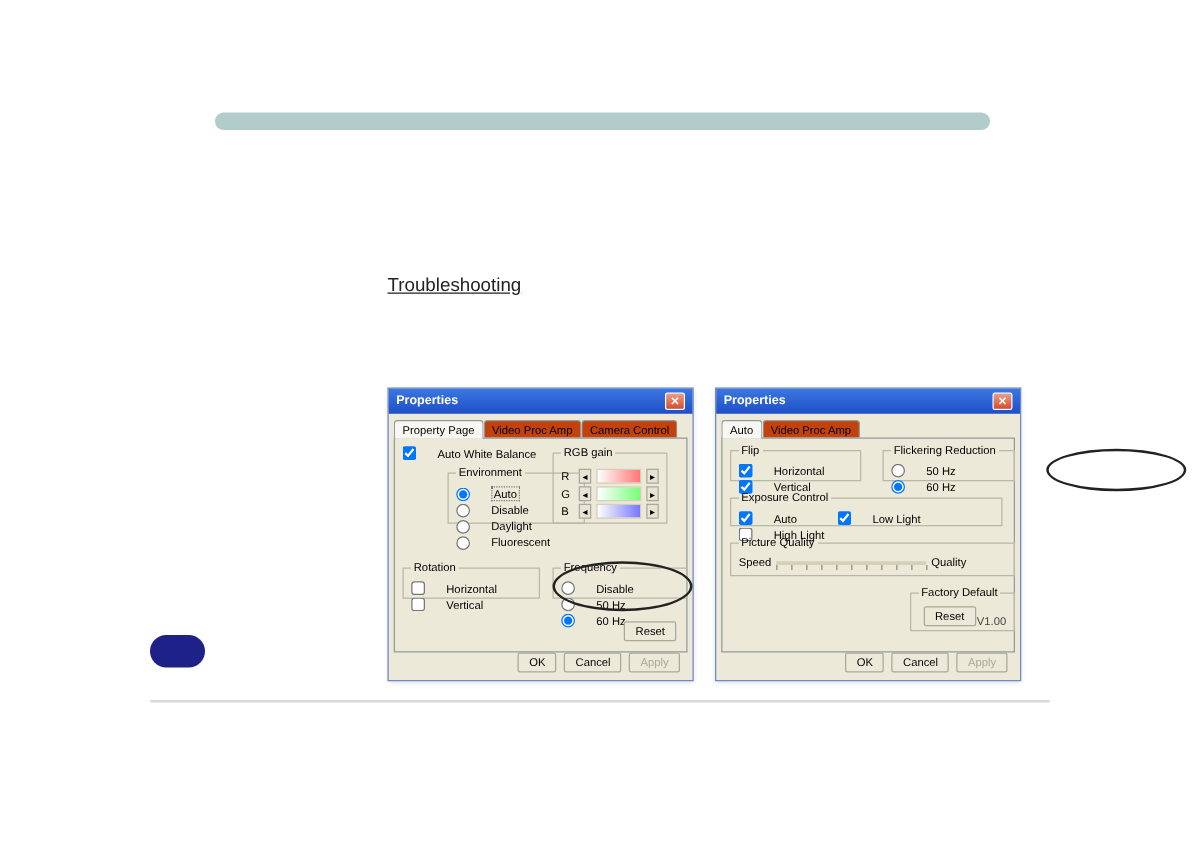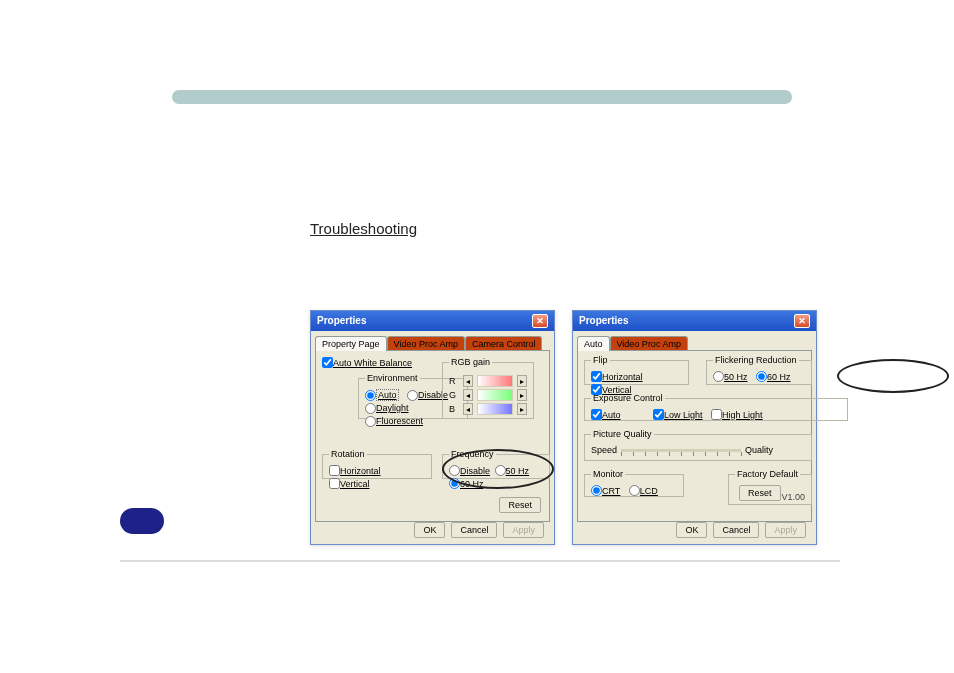--- a/index.html
+++ b/index.html
@@ -23,21 +23,21 @@
 
 .tabstrip { display: flex; padding: 4px 4px 0 4px; gap: 0; align-items: flex-end; }
 .tab { border: 1px solid #919b9c; border-bottom: none; background: #c2410c; padding: 2px 6px; font-size: 9px; position: relative; top: 1px; border-radius: 3px 3px 0 0; cursor: pointer; }
 .tab.active { background: #f8f7f2; z-index: 2; }
 
 .panel { margin: 0 4px 4px 4px; border: 1px solid #919b9c; height: 172px; background: #ece9d8; position: relative; }
 
 fieldset { border: 1px solid #b8b8a8; position: absolute; font-size: 9px; padding: 6px 6px 4px 6px; }
 legend { font-size: 9px; padding: 0 2px; }
 
-.chk, .rad { display: inline-flex; align-items: center; gap: 0; font-size: 9px; margin-right: 6px; white-space: nowrap; text-decoration: underline; }
+.chk, .rad { display: inline-flex; align-items: center; gap: 17px; font-size: 9px; margin-right: 6px; white-space: nowrap; }
 .chk input, .rad input { width: 11px; height: 11px; }
 
 .slider-row { display: flex; align-items: center; gap: 4px; margin: 2px 0; }
 .slider-label { width: 10px; font-size: 9px; }
 .slider-btn { width: 10px; height: 12px; background: #e8e4d4; border: 1px solid #aca899; display: inline-flex; align-items: center; justify-content: center; font-size: 8px; cursor: pointer; }
 .slider-track { flex: 1; height: 12px; background: #f4f2e8; border: 1px solid #d4cfb8; position: relative; }
 .slider-track.gradient-r { background: linear-gradient(90deg,#fff,#f77); }
 .slider-track.gradient-g { background: linear-gradient(90deg,#fff,#7f7); }
 .slider-track.gradient-b { background: linear-gradient(90deg,#fff,#77f); }
 
@@ -199,21 +199,21 @@
           <input type="radio" name="flk2" style="">
           <span>50 Hz</span>
         </label>
       <label class="rad">
           <input type="radio" name="flk2" checked="" style="">
           <span>60 Hz</span>
         </label>
       <div class="highlight-oval oval2"></div>
     </fieldset>
 
-    <fieldset style="left:6px;top:42px;width:264px;height:28px;">
+    <fieldset style="left:6px;top:42px;width:218px;height:28px;">
       <legend>Exposure Control</legend>
       <label class="chk">
           <input type="checkbox" checked="" style="">
           <span>Auto</span>
         </label>
       <label class="chk" style="margin-left:24px;">
           <input type="checkbox" checked="" style="">
           <span>Low Light</span>
         </label>
       <label class="chk">
@@ -236,31 +236,20 @@
             <span class="pq-tick" style="left:60%"></span>
             <span class="pq-tick" style="left:70%"></span>
             <span class="pq-tick" style="left:80%"></span>
             <span class="pq-tick" style="left:90%"></span>
             <span class="pq-tick" style="left:100%"></span>
         </div>
         <span>Quality</span>
       </div>
     </fieldset>
 
-    <fieldset style="left:6px;top:118px;width:100px;height:28px;">
-      <legend>Monitor</legend>
-      <label class="rad">
-          <input type="radio" name="mon2" checked="" style="">
-          <span>CRT</span>
-        </label>
-      <label class="rad">
-          <input type="radio" name="mon2" style="">
-          <span>LCD</span>
-        </label>
-    </fieldset>
 
     <fieldset style="left:150px;top:118px;width:84px;height:36px;">
       <legend>Factory Default</legend>
       <button class="btn" style="margin-left:4px;">Reset</button>
       <span class="ver-label">V1.00</span>
     </fieldset>
 
   </div>
 
   <div class="bottom-buttons">

